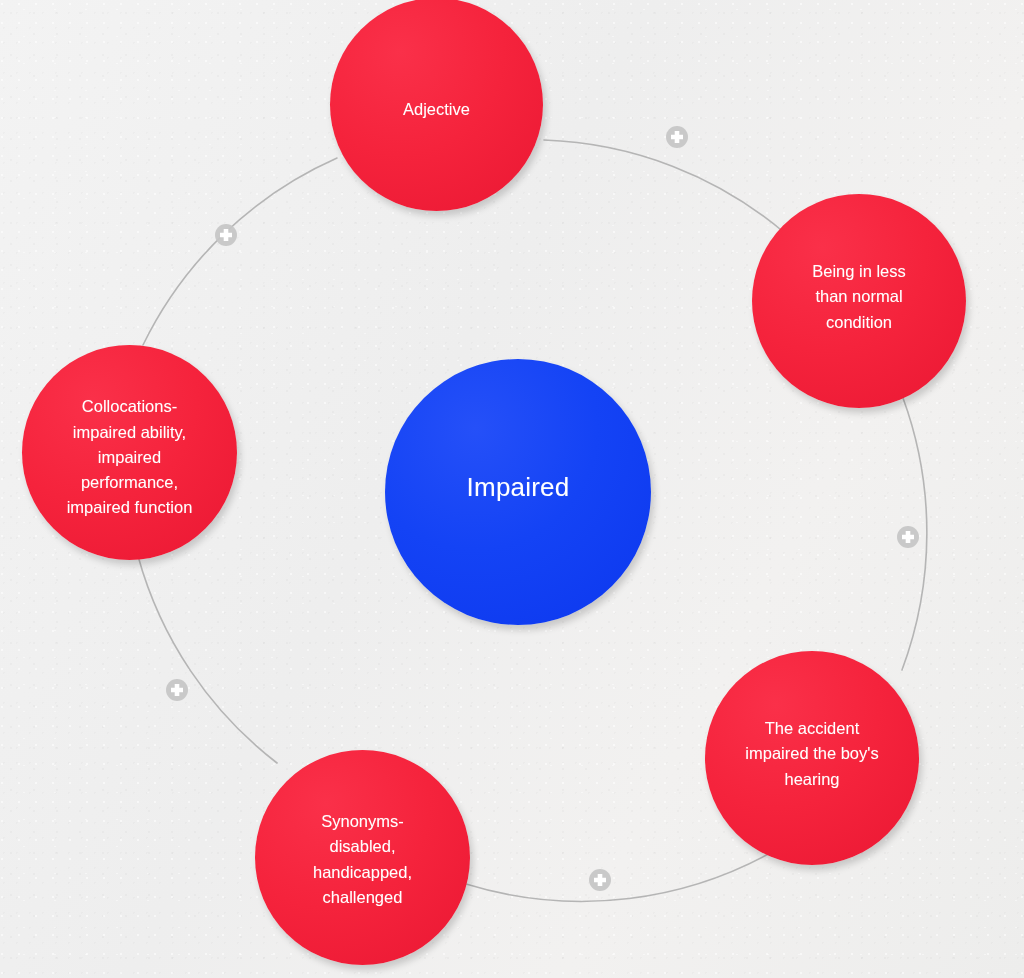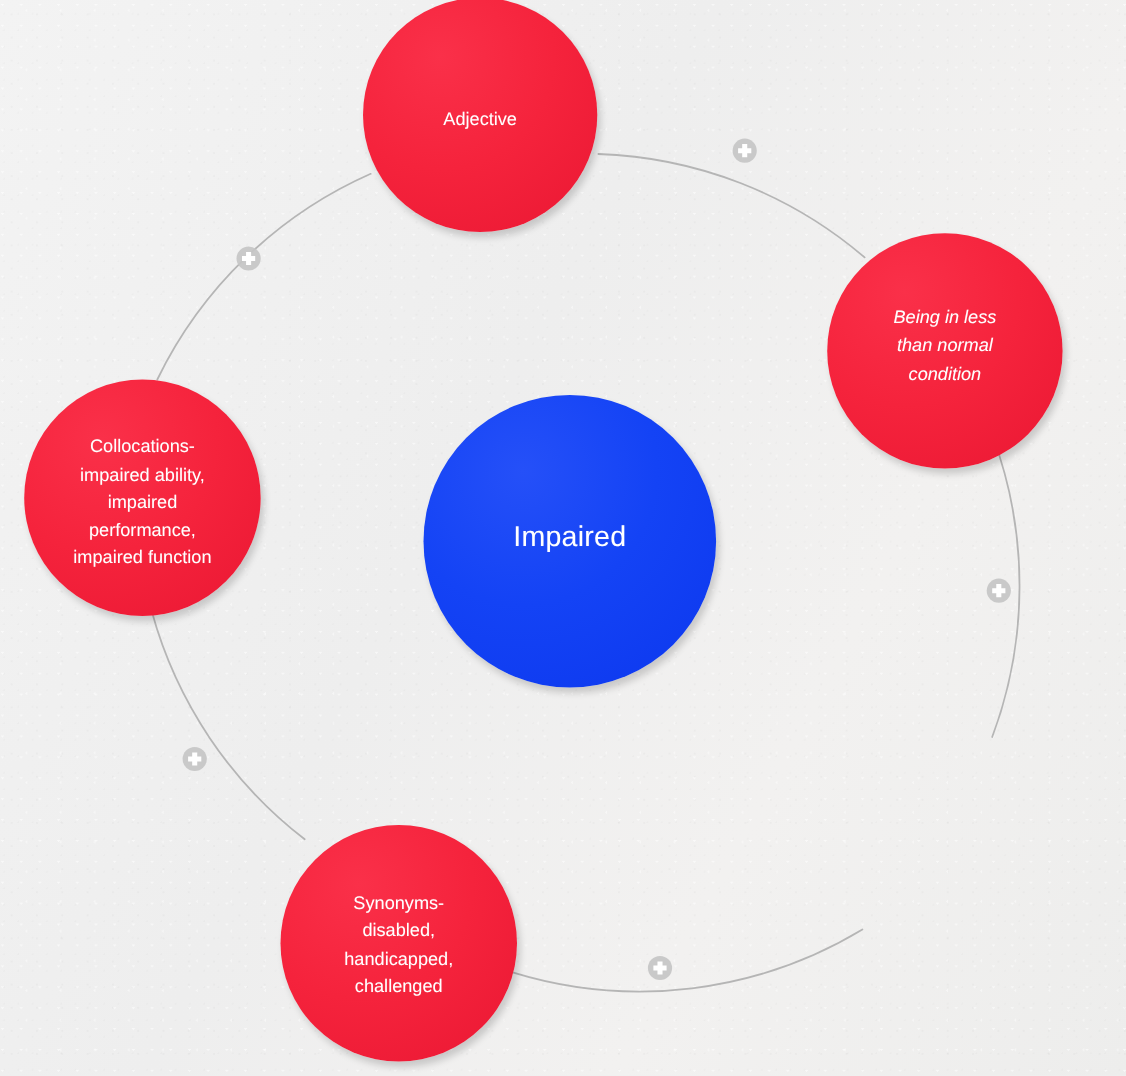--- a/index.html
+++ b/index.html
@@ -71,21 +71,21 @@
   .node-label {
     display: block;
     padding: 0 10px;
     text-shadow: 0 0 1px rgba(255,255,255,0.25);
   }
 
   
   #node-center { left: 385px; top: 359px; width: 266px; height: 266px; }
 
   #node-0 { left: 330px; top:   -2px; width: 213px; height: 213px; }  
-  #node-1 { left: 752px; top:  212px; width: 214px; height: 214px; font-style: italic; }  
+  #node-1 { left: 752px; top:  194px; width: 214px; height: 214px; }  
   #node-2 { left: 705px; top:  651px; width: 214px; height: 214px; }  
   #node-3 { left: 255px; top:  750px; width: 215px; height: 215px; }  
   #node-4 { left:  22px; top:  345px; width: 215px; height: 215px; }  
 
   #node-0 .node-label { transform: translateY(5px); text-align: right; }
   #node-1 .node-label { transform: translateY(-4px); }
   #node-2 .node-label { transform: translateY(-4px); }
   #node-3 .node-label { transform: translateY(2px); }
   #node-4 .node-label { transform: translateY(-1px); margin-top: 12px; }
 </style>
@@ -135,20 +135,25 @@
   <div class="node node-sat" id="node-0">
     <span class="node-label">Adjective</span>
   </div>
 
   <div class="node node-sat" id="node-1">
     <span class="node-label">Being in less
 than normal
 condition</span>
   </div>
 
+  <div class="node node-sat" id="node-2">
+    <span class="node-label">The accident
+impaired the boy's
+hearing</span>
+  </div>
 
   <div class="node node-sat" id="node-3">
     <span class="node-label">Synonyms-
 disabled,
 handicapped,
 challenged</span>
   </div>
 
   <div class="node node-sat" id="node-4">
     <span class="node-label">Collocations-

